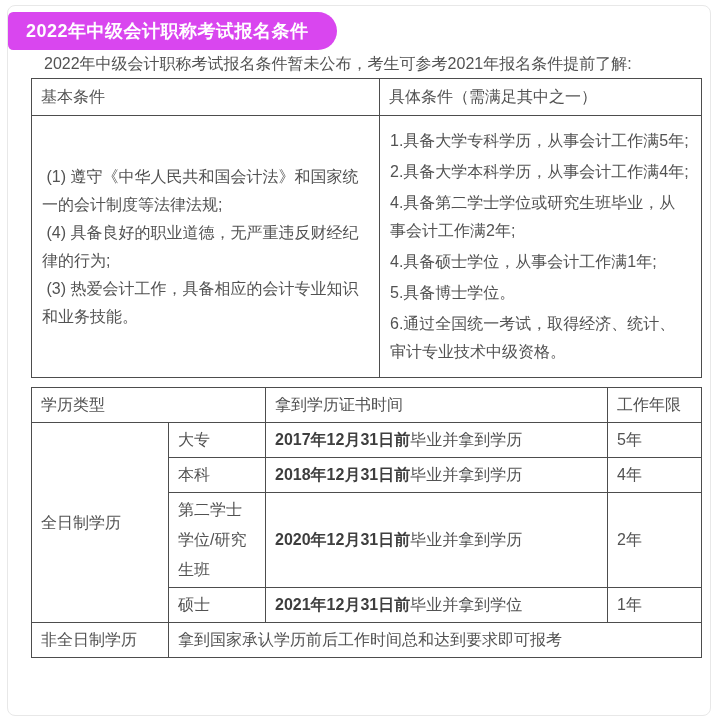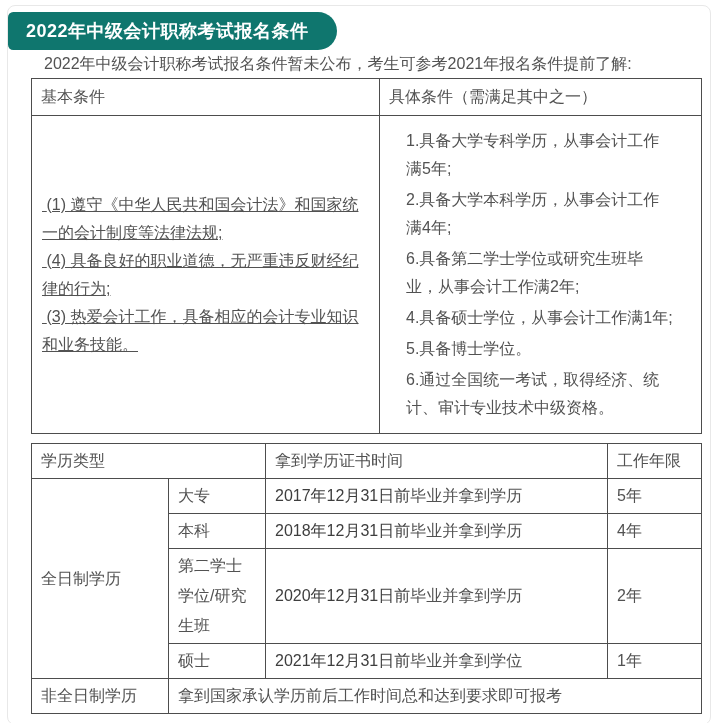--- a/index.html
+++ b/index.html
@@ -13,21 +13,21 @@
   .card {
     margin: 5px 6px 5px 7px;
     border: 1px solid #e8e8e8;
     border-radius: 8px;
     min-height: 711px;
     padding: 6px 0 10px 0;
     overflow: hidden;
   }
   .badge {
     display: inline-block;
-    background: #0f766e;
+    background: #d946ef;
     color: #ffffff;
     font-weight: bold;
     font-size: 18px;
     line-height: 20px;
     padding: 9px 28px 9px 18px;
     border-radius: 6px 22px 22px 6px;
     margin-left: 0;
     letter-spacing: 0.5px;
   }
   p.body-text {
@@ -49,26 +49,26 @@
     border: 1px solid #4d4d4d;
     font-size: 16px;
     font-weight: normal;
     text-align: left;
     vertical-align: middle;
     color: #525252;
   }
   
   .t1-head th { padding: 5px 9px; line-height: 26px; }
   .t1 td { padding: 8px 10px; }
-  .cond-item { margin: 0; line-height: 28px; white-space: pre-wrap; text-decoration: underline; }
-  .spec-item { margin: 3px 16px; line-height: 28px; }
+  .cond-item { margin: 0; line-height: 28px; white-space: pre-wrap; }
+  .spec-item { margin: 3px 0; line-height: 28px; }
   
   .t2 { margin-top: 9px; }
   .t2 th, .t2 td { padding: 2px 9px; line-height: 30px; }
-  .date-bold { font-weight: normal; color: #3e3e3e; }
+  .date-bold { font-weight: bold; color: #3e3e3e; }
 </style>
 </head>
 <body>
 
 <div class="card">
 
   <div class="badge">2022年中级会计职称考试报名条件</div>
 
   <p class="body-text indent intro">2022年中级会计职称考试报名条件暂未公布，考生可参考2021年报名条件提前了解:</p>
 
@@ -84,21 +84,21 @@
     </tr>
     <tr>
       <td>
         <p class="cond-item"> (1) 遵守《中华人民共和国会计法》和国家统一的会计制度等法律法规;</p>
         <p class="cond-item"> (4) 具备良好的职业道德，无严重违反财经纪律的行为;</p>
         <p class="cond-item"> (3) 热爱会计工作，具备相应的会计专业知识和业务技能。</p>
       </td>
       <td>
         <p class="spec-item">1.具备大学专科学历，从事会计工作满5年;</p>
         <p class="spec-item">2.具备大学本科学历，从事会计工作满4年;</p>
-        <p class="spec-item">6.具备第二学士学位或研究生班毕业，从事会计工作满2年;</p>
+        <p class="spec-item">4.具备第二学士学位或研究生班毕业，从事会计工作满2年;</p>
         <p class="spec-item">4.具备硕士学位，从事会计工作满1年;</p>
         <p class="spec-item">5.具备博士学位。</p>
         <p class="spec-item">6.通过全国统一考试，取得经济、统计、审计专业技术中级资格。</p>
       </td>
     </tr>
   </tbody>
     </table>
 
 
   <table class="t2">

